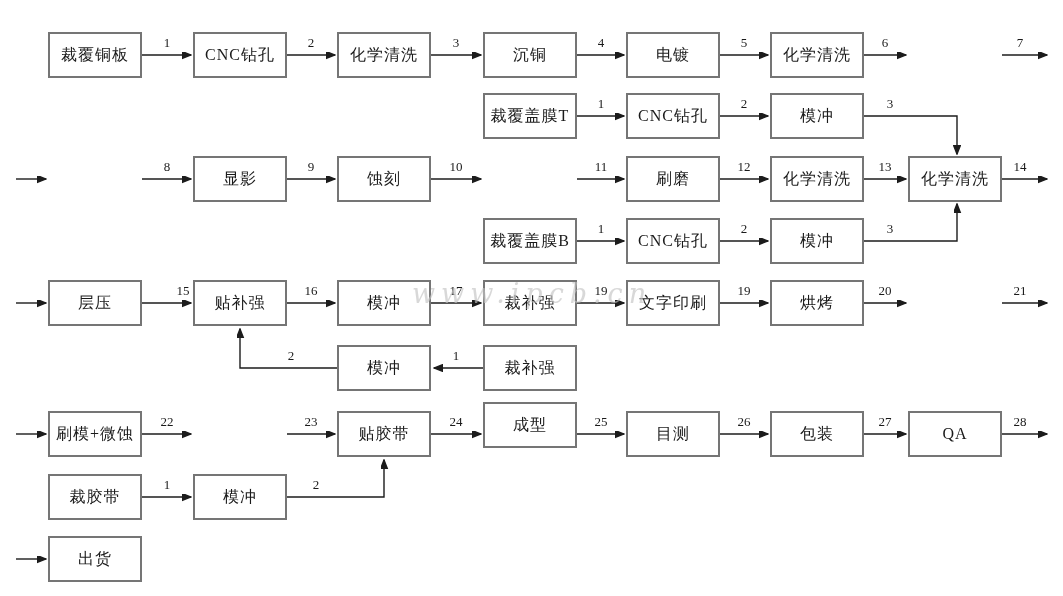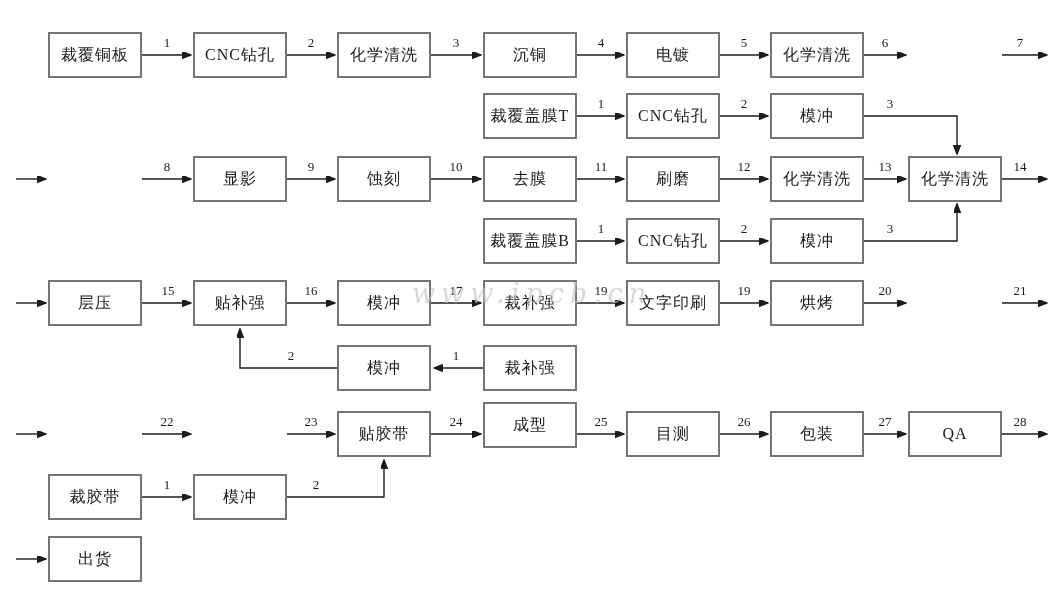--- a/index.html
+++ b/index.html
@@ -117,39 +117,39 @@
   <div class="node" style="left:483px;top:32px">沉铜</div>
   <div class="node" style="left:626px;top:32px">电镀</div>
   <div class="node" style="left:770px;top:32px">化学清洗</div>
 
   <div class="node" style="left:483px;top:93px">裁覆盖膜T</div>
   <div class="node" style="left:626px;top:93px">CNC钻孔</div>
   <div class="node" style="left:770px;top:93px">模冲</div>
 
   <div class="node" style="left:193px;top:156px">显影</div>
   <div class="node" style="left:337px;top:156px">蚀刻</div>
-  <div class="node" style="left:483px;top:156px">去膜</div>
   <div class="node" style="left:626px;top:156px">刷磨</div>
   <div class="node" style="left:770px;top:156px">化学清洗</div>
   <div class="node" style="left:908px;top:156px">化学清洗</div>
 
   <div class="node" style="left:483px;top:218px">裁覆盖膜B</div>
   <div class="node" style="left:626px;top:218px">CNC钻孔</div>
   <div class="node" style="left:770px;top:218px">模冲</div>
 
   <div class="node" style="left:48px;top:280px">层压</div>
   <div class="node" style="left:193px;top:280px">贴补强</div>
   <div class="node" style="left:337px;top:280px">模冲</div>
   <div class="node" style="left:483px;top:280px">裁补强</div>
   <div class="node" style="left:626px;top:280px">文字印刷</div>
   <div class="node" style="left:770px;top:280px">烘烤</div>
 
   <div class="node" style="left:337px;top:345px">模冲</div>
   <div class="node" style="left:483px;top:345px">裁补强</div>
 
+  <div class="node" style="left:48px;top:411px">刷模+微蚀</div>
   <div class="node" style="left:337px;top:411px">贴胶带</div>
   <div class="node" style="left:483px;top:402px">成型</div>
   <div class="node" style="left:626px;top:411px">目测</div>
   <div class="node" style="left:770px;top:411px">包装</div>
   <div class="node" style="left:908px;top:411px">QA</div>
 
   <div class="node" style="left:48px;top:474px">裁胶带</div>
   <div class="node" style="left:193px;top:474px">模冲</div>
 
   <div class="node" style="left:48px;top:536px">出货</div>
@@ -171,21 +171,21 @@
   <span class="elabel" style="left:456px;top:160px">10</span>
   <span class="elabel" style="left:601px;top:160px">11</span>
   <span class="elabel" style="left:744px;top:160px">12</span>
   <span class="elabel" style="left:885px;top:160px">13</span>
   <span class="elabel" style="left:1020px;top:160px">14</span>
 
   <span class="elabel" style="left:601px;top:222px">1</span>
   <span class="elabel" style="left:744px;top:222px">2</span>
   <span class="elabel" style="left:890px;top:222px">3</span>
 
-  <span class="elabel" style="left:168px;top:284px">15</span>
+  <span class="elabel" style="left:183px;top:284px">15</span>
   <span class="elabel" style="left:311px;top:284px">16</span>
   <span class="elabel" style="left:456px;top:284px">17</span>
   <span class="elabel" style="left:601px;top:284px">19</span>
   <span class="elabel" style="left:744px;top:284px">19</span>
   <span class="elabel" style="left:885px;top:284px">20</span>
   <span class="elabel" style="left:1020px;top:284px">21</span>
 
   <span class="elabel" style="left:456px;top:349px">1</span>
   <span class="elabel" style="left:291px;top:349px">2</span>
 

